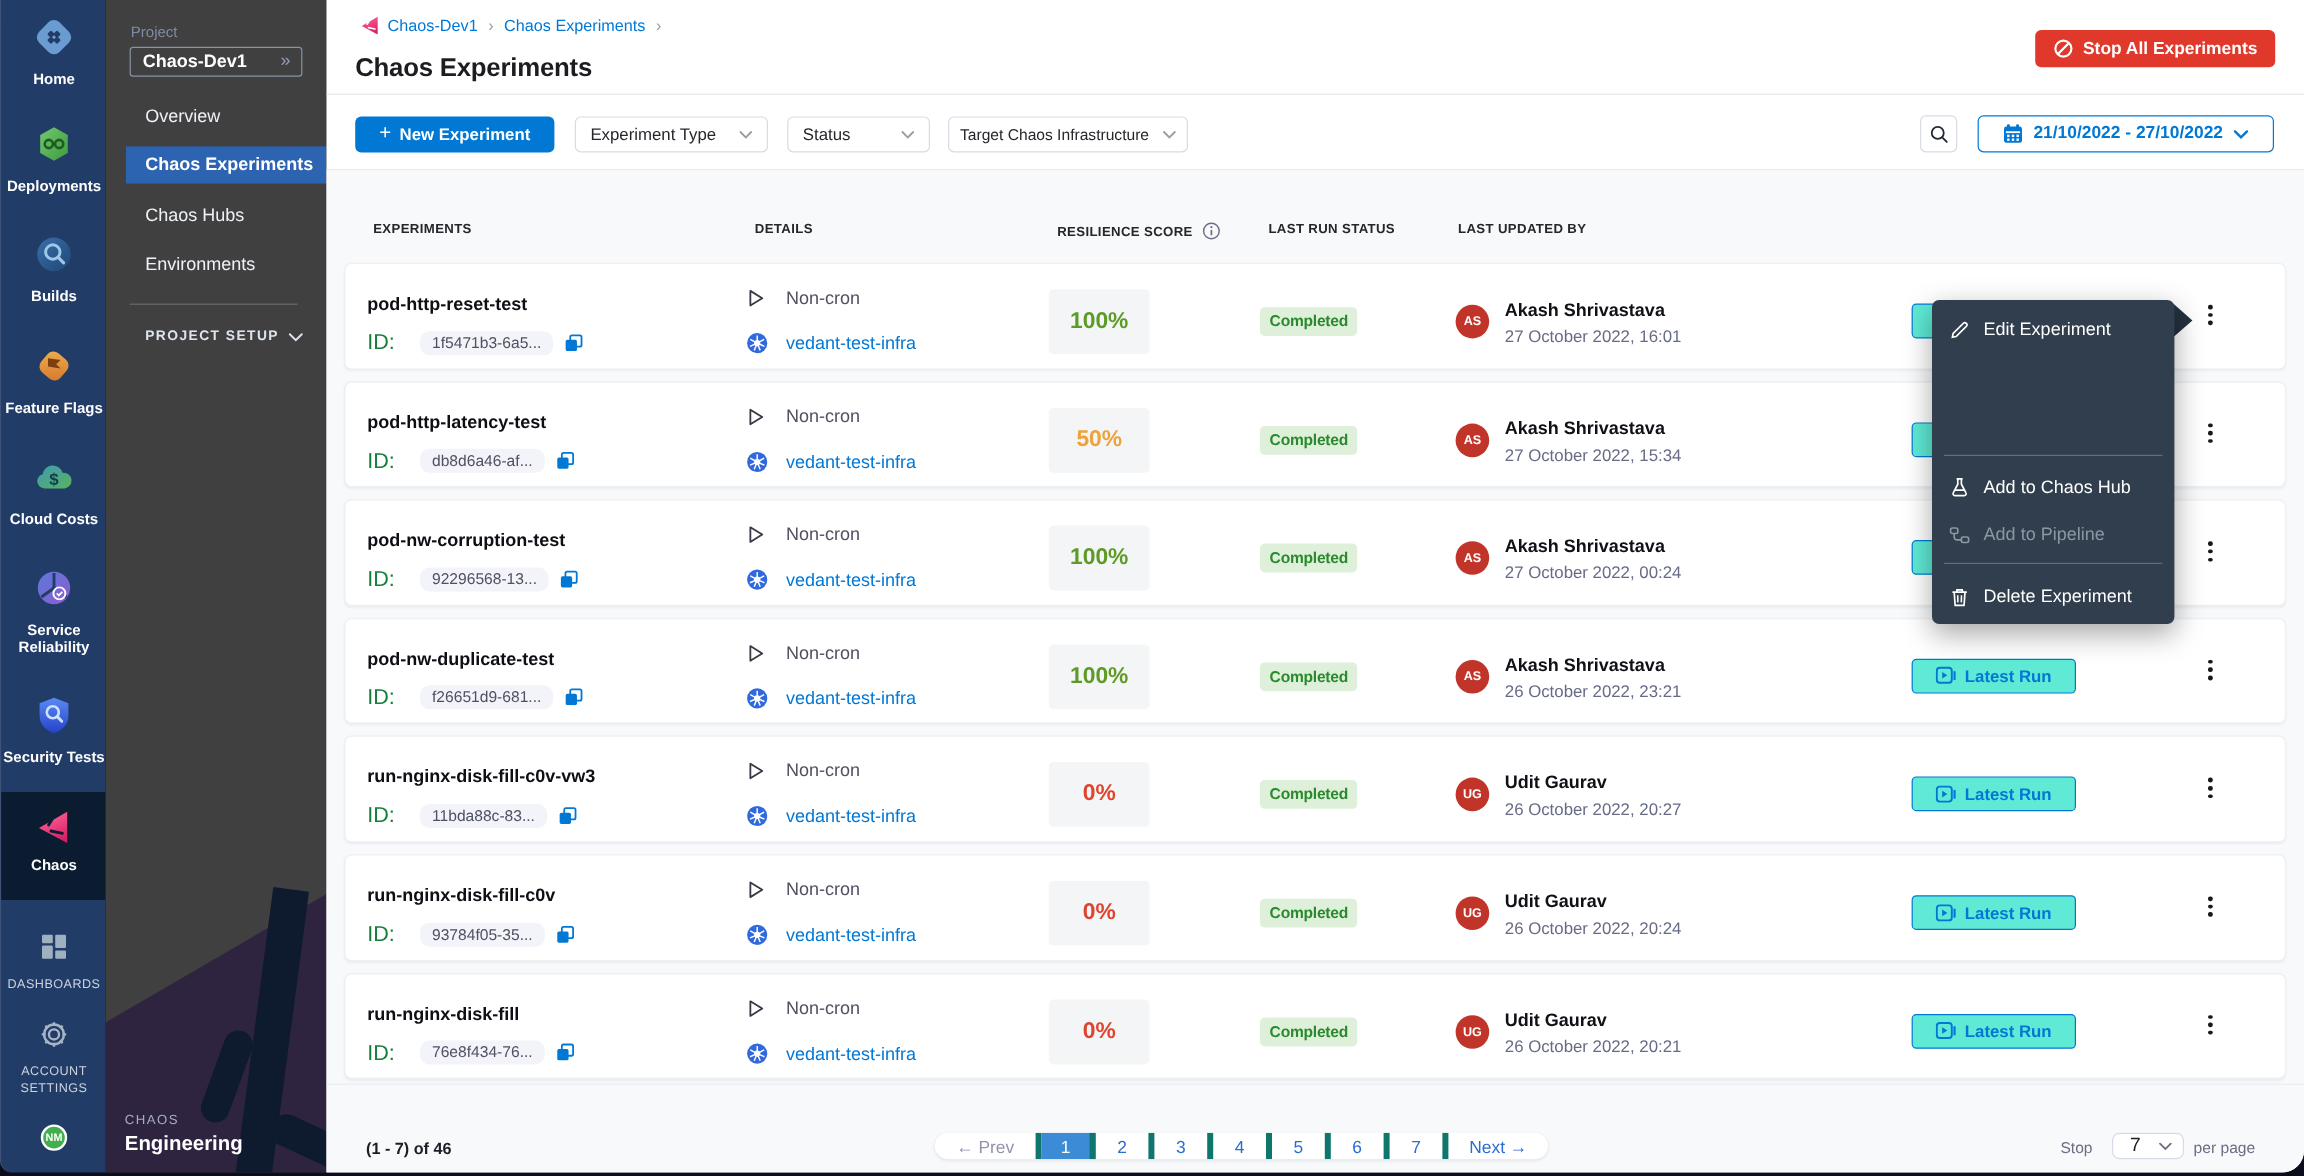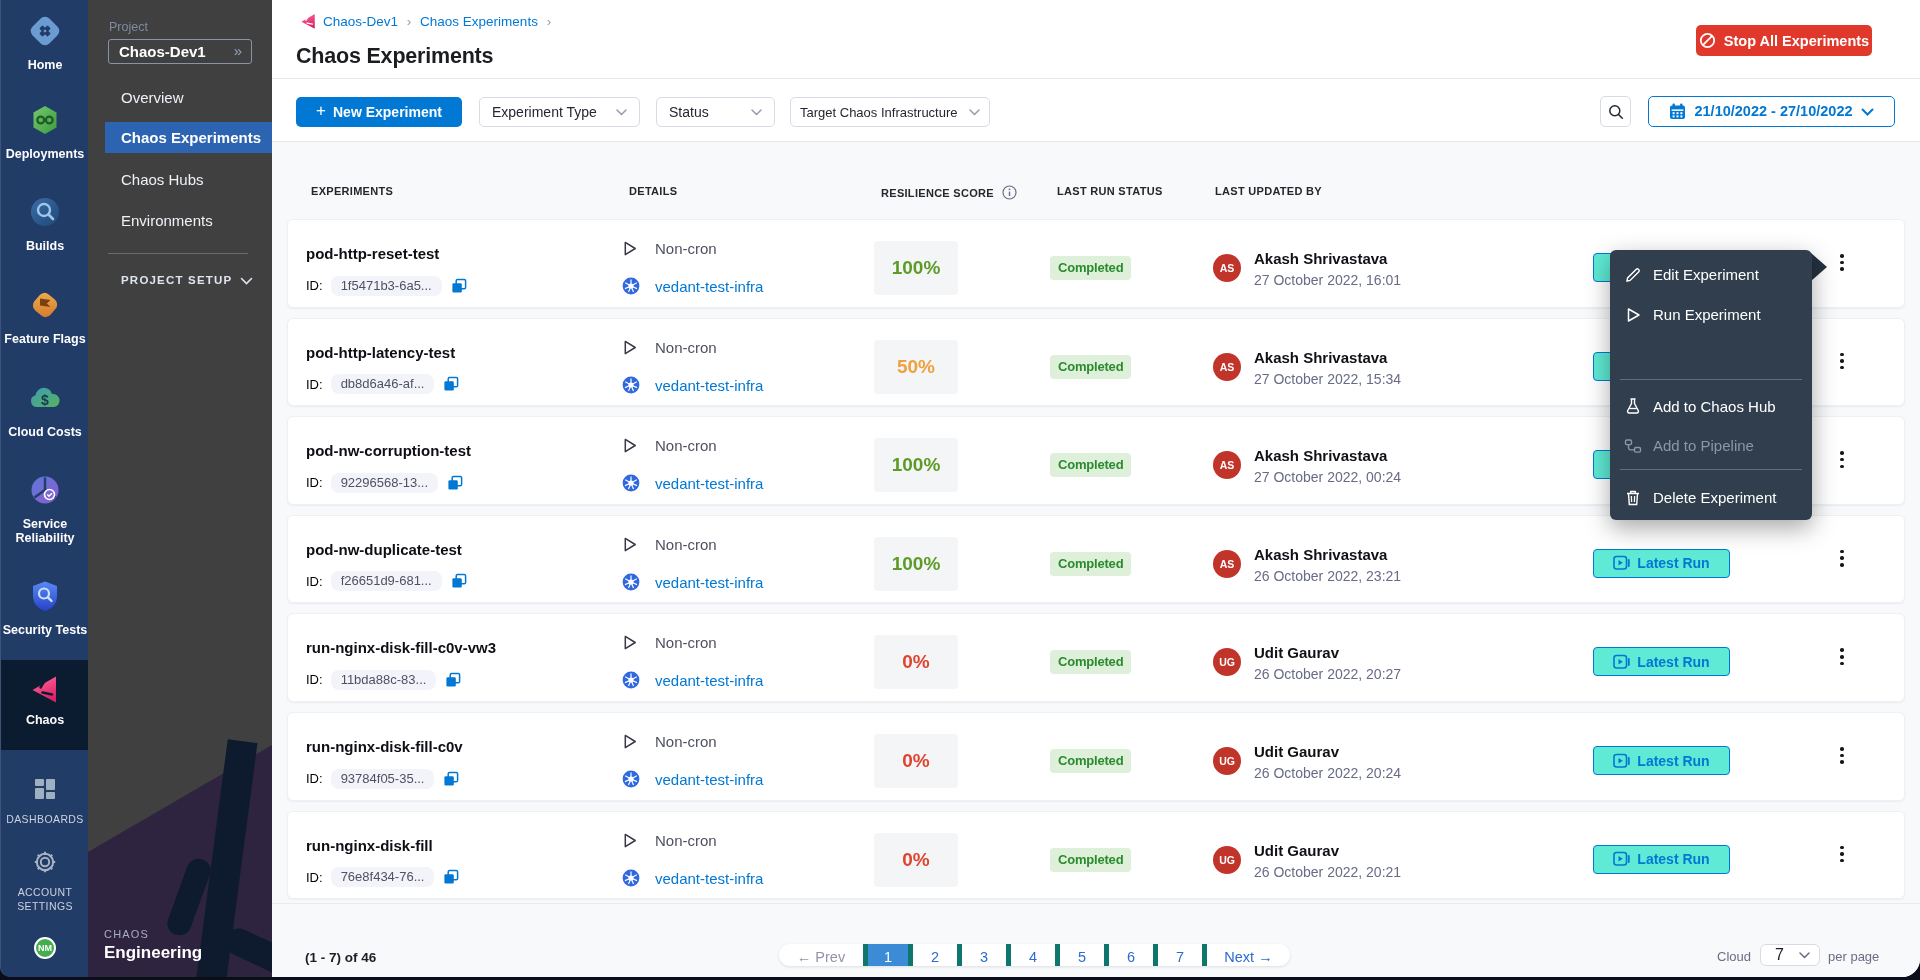--- a/index.html
+++ b/index.html
@@ -25,34 +25,34 @@
   #psetup { position:absolute; left:33px; top:274px; font-size:11.5px; font-weight:bold; letter-spacing:1.2px; color:#dfe5ee; }
   #bottomlbl { position:absolute; left:16px; top:928px; }
   #bottomlbl .t1 { font-size:11px; letter-spacing:1.2px; color:#a6adc3; }
   #bottomlbl .t2 { font-size:17px; font-weight:bold; color:#fff; margin-top:3px; }
 
   
   #main { position:absolute; left:272px; top:0; width:1648px; height:977px; background:#fff; border-radius:0 0 18px 0; overflow:hidden; }
   #crumbs { position:absolute; left:28px; top:12px; height:18px; font-size:13.5px; color:#9a9ba5; }
   #crumbs a { color:#0278d5; text-decoration:none; }
   #title { position:absolute; left:24px; top:44px; font-size:21.5px; font-weight:bold; color:#1b1d21; letter-spacing:-0.2px; }
-  #stopbtn { position:absolute; left:1424px; top:25px; width:176px; height:31px; background:#e0392b; border-radius:5px; color:#fff; font-weight:bold; font-size:14.5px; display:flex; align-items:center; justify-content:center; gap:8px; }
+  #stopbtn { position:absolute; left:1424px; top:25px; width:200px; height:31px; background:#e0392b; border-radius:5px; color:#fff; font-weight:bold; font-size:14.5px; display:flex; align-items:center; justify-content:center; gap:8px; }
   #hdiv1 { position:absolute; left:0; top:78px; width:1648px; height:1px; background:#e6e7eb; }
   #hdiv2 { position:absolute; left:0; top:141px; width:1648px; height:1px; background:#e6e7eb; }
 
   .btn-blue { background:#0278d5; border-radius:5px; color:#fff; font-weight:bold; font-size:14px; display:flex; align-items:center; justify-content:center; }
   .seltool { background:#fff; border:1px solid #d9dae5; border-radius:5px; font-size:14px; color:#25272c; display:flex; align-items:center; justify-content:space-between; padding:0 12px; white-space:nowrap; }
 
   #list { position:absolute; left:0; top:142px; width:1648px; height:761px; background:#f7f9fb; }
   .th { position:absolute; top:43px; font-size:11px; font-weight:bold; color:#25272c; letter-spacing:0.3px; }
 
   .rowcard { position:absolute; left:15px; width:1618px; height:88.5px; background:#fff; border:1px solid #eef0f3; border-radius:6px; box-shadow:0 1px 2px rgba(40,41,61,0.06); }
   .rtitle { position:absolute; left:18px; top:25px; font-size:15px; font-weight:bold; color:#0e0f14; }
   .ridrow { position:absolute; left:18px; top:56px; height:19px; display:flex; align-items:center; }
-  .ridrow .idl { font-size:13px; color:#000000; margin-right:8px; }
+  .ridrow .idl { font-size:18px; color:#15803d; margin-right:21px; }
   .idchip { background:#f3f3fa; border-radius:8px; color:#4f5162; font-size:13px; padding:2px 10px 3px; margin-right:9px; }
   .dplay { position:absolute; left:334px; top:20px; }
   .dcron { position:absolute; left:367px; top:20px; font-size:15px; color:#4f5162; }
   .dk8s  { position:absolute; left:334px; top:57px; }
   .dlink { position:absolute; left:367px; top:58px; font-size:15px; color:#0278d5; }
   .score { position:absolute; left:586px; top:21px; width:84px; height:54px; background:#f4f5f6; border-radius:4px; display:flex; align-items:center; justify-content:center; font-size:19px; font-weight:bold; }
   .s-green { color:#5d9b26; } .s-orange { color:#efa13c; } .s-red { color:#e0442f; }
   .chip { position:absolute; left:762px; top:36px; background:#def0da; border-radius:4px; color:#2b8a2d; font-size:13px; font-weight:bold; letter-spacing:-0.2px; padding:4px 8px 5px; }
   .avatar { position:absolute; left:925px; top:34px; width:28px; height:28px; border-radius:50%; background:#c13429; color:#fff; font-size:10.5px; font-weight:bold; display:flex; align-items:center; justify-content:center; }
   .uname { position:absolute; left:966px; top:30px; font-size:15px; font-weight:bold; color:#101116; }
@@ -596,42 +596,36 @@
       <div class="pc prev">← Prev</div>
       <div class="pc act">1</div>
       <div class="pc pg">2</div>
         <div class="pc pg">3</div>
         <div class="pc pg">4</div>
         <div class="pc pg">5</div>
         <div class="pc pg">6</div>
         <div class="pc pg">7</div>
       <div class="pc next">Next →</div>
     </div>
-    <div id="showwrap">Cloud</div>
+    <div id="showwrap">Stop</div>
     <div id="showsel">
         <span>7</span>
         <svg width="11" height="7" viewBox="0 0 11 7">
           <path d="M1 1 L5.5 5.5 L10 1" stroke="#6b6d85" stroke-width="1.5" fill="none" stroke-linecap="round"></path>
         </svg>
       </div>
     <div style="position:absolute;left:1556px;top:45px;font-size:13px;color:#6b6d85;">per page</div>
   </div>
   <div id="menuarrow"></div>
   <div id="menu">
       <div class="mi" style="top:4.6px">
         <svg width="18" height="18" viewBox="0 0 18 18">
           <path d="M3 15 L3.6 11.9 L12.3 3.2 A1.4 1.4 0 0 1 14.3 3.2 L14.8 3.7 A1.4 1.4 0 0 1 14.8 5.7 L6.1 14.4 Z" fill="none" stroke="#fff" stroke-width="1.4"></path>
         </svg>
         <span>Edit Experiment</span>
-      </div>
-      <div class="mi" style="top:44.9px">
-        <svg width="18" height="18" viewBox="0 0 18 18">
-          <path d="M4.5 3 L15 9 L4.5 15 Z" fill="none" stroke="#fff" stroke-width="1.5" stroke-linejoin="round"></path>
-        </svg>
-        <span>Run Experiment</span>
       </div>
       <div class="mdiv" style="top:129px"></div>
       <div class="mi" style="top:136.4px">
         <svg width="18" height="18" viewBox="0 0 18 18">
           <path d="M6.5 2 L11.5 2 M7.5 2 L7.5 6.5 L3.8 13.5 A1.6 1.6 0 0 0 5.2 16 L12.8 16 A1.6 1.6 0 0 0 14.2 13.5 L10.5 6.5 L10.5 2" stroke="#fff" stroke-width="1.4" fill="none"></path>
           <line x1="5.2" y1="11.5" x2="12.8" y2="11.5" stroke="#fff" stroke-width="1.4"></line>
         </svg>
         <span>Add to Chaos Hub</span>
       </div>
       <div class="mi dis" style="top:175.7px">

